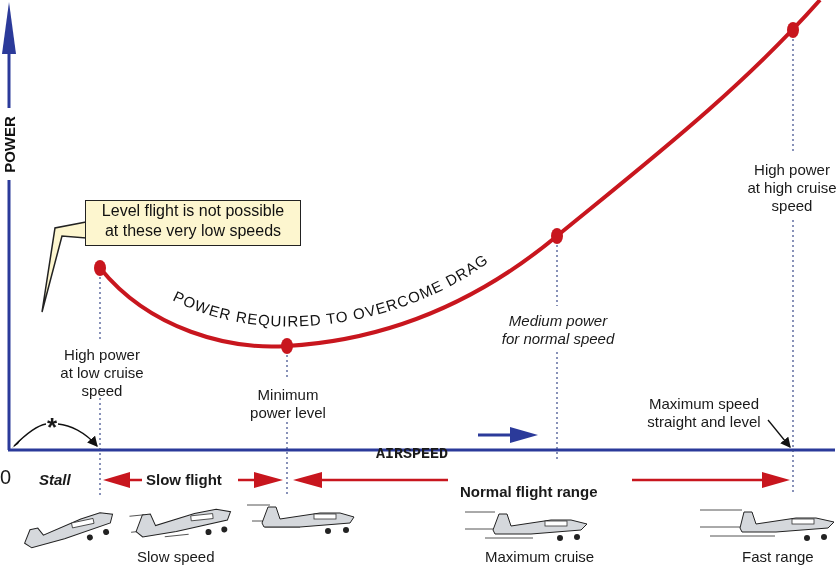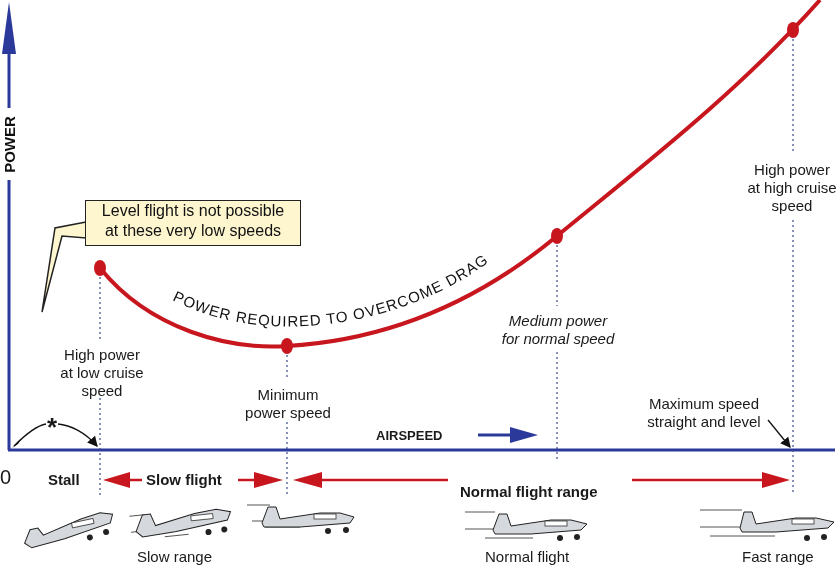--- a/index.html
+++ b/index.html
@@ -128,38 +128,38 @@
       <circle cx="107" cy="38" r="3" fill="#222"></circle>
         <circle cx="124" cy="37" r="3" fill="#222"></circle>
     </g>
   </g>
 </svg>
 
 <div style="position:absolute; left:-22px; top:136px; width:62px; text-align:center; transform:rotate(-90deg); font-weight:bold; font-size:15px;">POWER</div>
 
 <div class="lbl" style="left:0px; top:466px; font-size:20px; line-height:22px;">0</div>
 
-<div class="lbl bold" style="left:376px; top:427px; font-size:13px;">AIRSPEED</div>
+<div class="lbl bold" style="left:376px; top:446px; font-size:15px;font-family:Liberation Mono, monospace;">AIRSPEED</div>
 
 <div class="callout">Level flight is not possible
 at these very low speeds</div>
 
 <div class="lbl" style="left:50px; top:346px; width:104px;">High power
 at low cruise
 speed</div>
 <div class="lbl" style="left:232px; top:386px; width:112px;">Minimum
-power speed</div>
+power level</div>
 <div class="lbl" style="left:490px; top:312px; width:136px;font-style:italic;">Medium power
 for normal speed</div>
 <div class="lbl" style="left:736px; top:161px; width:112px;">High power
 at high cruise
 speed</div>
 <div class="lbl" style="left:636px; top:395px; width:136px;">Maximum speed
 straight and level</div>
 <div class="lbl" style="left:42px; top:414px; width:20px; font-size:26px; line-height:26px; font-weight:bold;">*</div>
 
-<div class="lbl bold" style="left:48px; top:471px;">Stall</div>
+<div class="lbl bold" style="left:39px; top:471px;font-style:italic;">Stall</div>
 <div class="lbl bold" style="left:146px; top:471px;">Slow flight</div>
 <div class="lbl bold" style="left:460px; top:471px;margin-top:12px;">Normal flight range</div>
 
-<div class="lbl" style="left:137px; top:548px;">Slow range</div>
-<div class="lbl" style="left:485px; top:548px;">Normal flight</div>
+<div class="lbl" style="left:137px; top:548px;">Slow speed</div>
+<div class="lbl" style="left:485px; top:548px;">Maximum cruise</div>
 <div class="lbl" style="left:742px; top:548px;">Fast range</div>
 
 </body></html>

